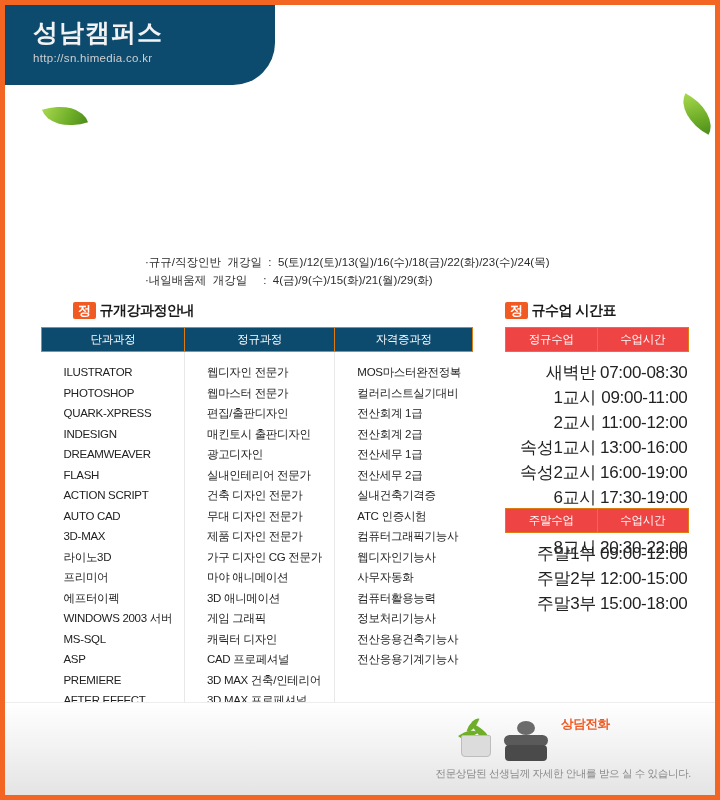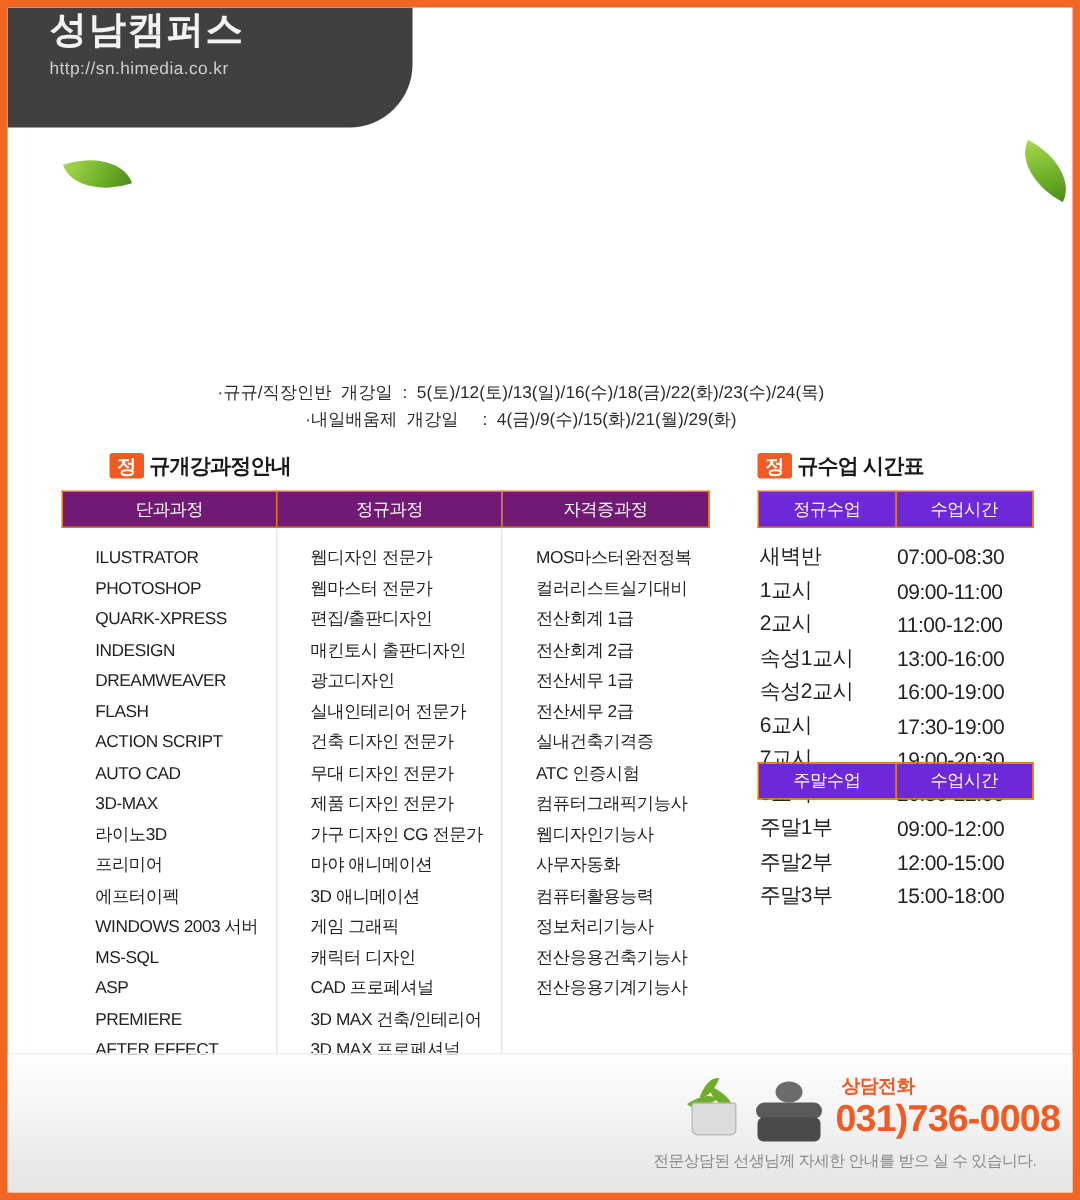--- a/index.html
+++ b/index.html
@@ -23,25 +23,25 @@
     overflow: hidden;
   }
 
   
   .header-bar {
     position: absolute;
     left: 0;
     top: 0;
     width: 270px;
     height: 80px;
-    background: #404040;
+    background: #0c4a6e;
     border-bottom-right-radius: 42px;
     color: #ffffff;
     box-sizing: border-box;
-    padding: 0 0 0 28px;
+    padding: 12px 0 0 28px;
   }
   .campus-title {
     font-size: 25px;
     font-weight: bold;
     letter-spacing: 1px;
     color: #f2f2f2;
     line-height: 30px;
   }
   .campus-url {
     font-size: 11.5px;
@@ -110,21 +110,21 @@
 
   
   .notes {
     position: absolute;
     left: 140px;
     top: 248px;
     font-size: 11.5px;
     color: #2b2b2b;
     line-height: 18px;
   }
-  .notes .note-row { white-space: pre; text-align: center; }
+  .notes .note-row { white-space: pre; }
 
   
   .sec-title {
     position: absolute;
     font-size: 14px;
     font-weight: bold;
     color: #1a1a1a;
     letter-spacing: -0.5px;
   }
   .sec-title .badge {
@@ -143,21 +143,21 @@
 
   
   .course-table {
     position: absolute;
     left: 36px;
     top: 322px;
     width: 432px;
     border-collapse: collapse;
   }
   .course-table th {
-    background: #701a75;
+    background: #0c4a6e;
     color: #ffffff;
     font-size: 11.5px;
     font-weight: normal;
     height: 21px;
     border: 1px solid #e07b10;
     letter-spacing: -0.3px;
   }
   .course-table td {
     vertical-align: top;
     font-size: 11.5px;
@@ -173,33 +173,33 @@
   
   .sched-table {
     position: absolute;
     width: 184px;
     border-collapse: collapse;
     left: 500px;
   }
   .sched-table.weekday { top: 322px; }
   .sched-table.weekend { top: 503px; }
   .sched-table th {
-    background: #6d28d9;
+    background: #ef4444;
     color: #ffffff;
     font-size: 11.5px;
     font-weight: normal;
     height: 21px;
     border: 1px solid #e07b10;
     width: 50%;
     letter-spacing: -0.3px;
   }
   .sched-table td {
-    font-size: 14px;
+    font-size: 17px;
     color: #222222;
-    text-align: left;
+    text-align: right;
     height: 20.5px;
     letter-spacing: -0.3px;
   }
   .sched-table td.first-row { padding-top: 9px; }
 
   
   .footer-band {
     position: absolute;
     left: 0;
     right: 0;
@@ -468,16 +468,15 @@
     <div class="pot"></div>
   </div>
 
   <div class="phone-icon">
     <div class="handset"></div>
     <div class="body"></div>
     <div class="dial"></div>
   </div>
 
   <div class="contact-label">상담전화</div>
-  <div class="contact-number">031)736-0008</div>
   <div class="footer-note">전문상담된 선생님께 자세한 안내를 받으 실 수 있습니다.</div>
 
 </div>
 
 </body></html>

